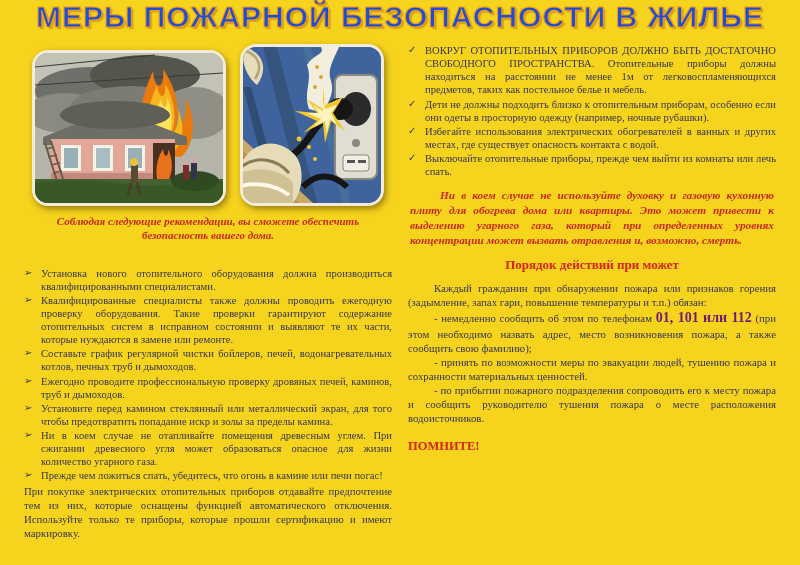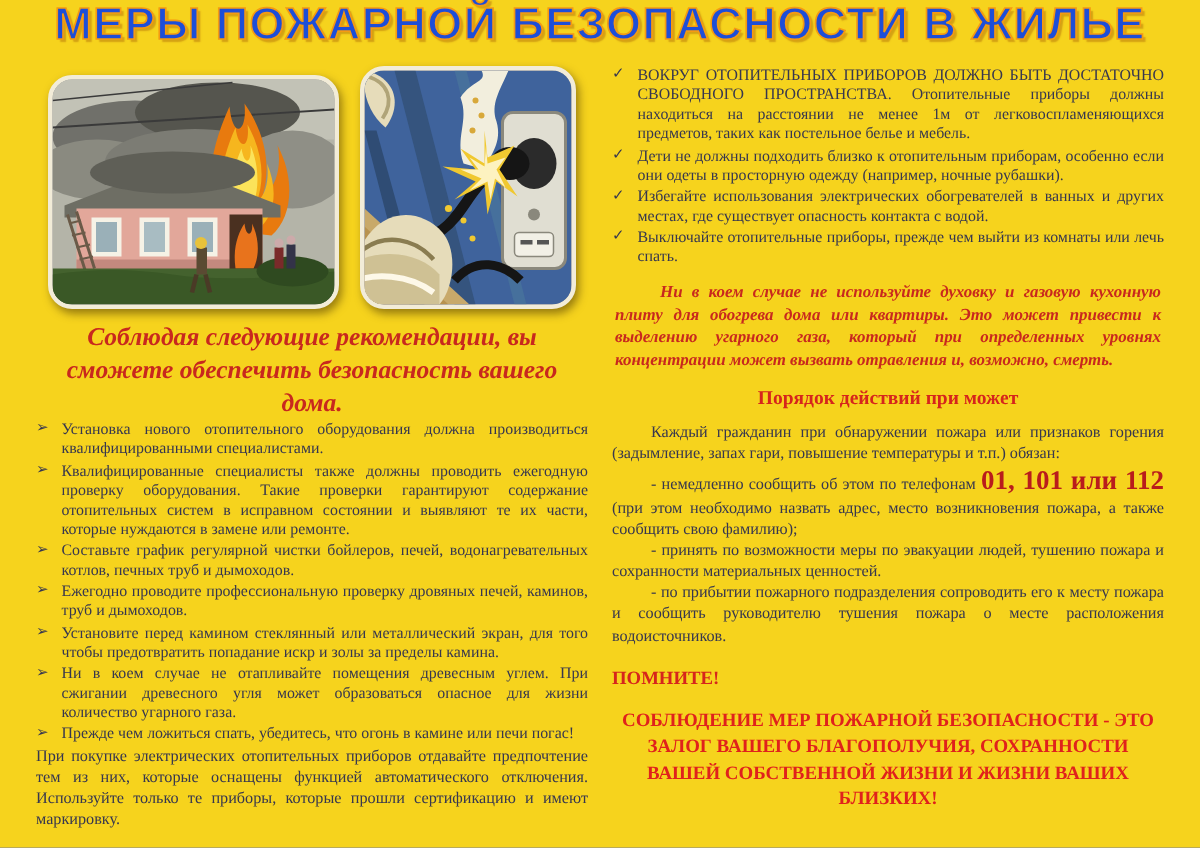--- a/index.html
+++ b/index.html
@@ -49,23 +49,23 @@
     background: #999;
     line-height: 0;
   }
   .pic svg { display: block; }
   
   .intro {
     text-align: center;
     color: #c8281e;
     font-weight: bold;
     font-style: italic;
-    font-size: 17px;
+    font-size: 11px;
     line-height: 1.3;
-    margin: 8px 6px 0 6px;
+    margin: 8px 6px 24px 6px;
   }
   ul.blist { list-style: none; }
   ul.blist li {
     position: relative;
     padding-left: 17px;
     font-size: 10.6px;
     line-height: 1.24;
     text-align: justify;
     margin-bottom: 1px;
   }
@@ -109,23 +109,23 @@
     font-weight: bold;
     font-size: 13px;
   }
   .para {
     font-size: 10.8px;
     line-height: 1.3;
     text-align: justify;
     text-indent: 26px;
   }
   .phones {
-    color: #b91c1c;
-    font-weight: bold;
-    font-size: 18px;
+    color: #701a75;
+    font-weight: bold;
+    font-size: 14px;
   }
   .remember {
     margin: 14px 0 12px 0;
     color: #d6251c;
     font-weight: bold;
     font-size: 12.5px;
   }
   .final {
     text-align: center;
     color: #e0211c;
@@ -274,17 +274,16 @@
 
       <div class="fire-title">Порядок действий при может</div>
 
       <p class="para">Каждый гражданин при обнаружении пожара или признаков горения (задымление, запах гари, повышение температуры и т.п.) обязан:</p>
       <p class="para"><span>- немедленно сообщить об этом по телефонам </span><span class="phones">01, 101 или 112</span><span> (при этом необходимо назвать адрес, место возникновения пожара, а также сообщить свою фамилию);</span></p>
       <p class="para">- принять по возможности меры по эвакуации людей, тушению пожара и сохранности материальных ценностей.</p>
       <p class="para">- по прибытии пожарного подразделения сопроводить его к месту пожара и сообщить руководителю тушения пожара о месте расположения водоисточников.</p>
 
       <div class="remember">ПОМНИТЕ!</div>
 
-      <p class="final">СОБЛЮДЕНИЕ МЕР ПОЖАРНОЙ БЕЗОПАСНОСТИ - ЭТО ЗАЛОГ ВАШЕГО БЛАГОПОЛУЧИЯ, СОХРАННОСТИ ВАШЕЙ СОБСТВЕННОЙ ЖИЗНИ И ЖИЗНИ ВАШИХ БЛИЗКИХ!</p>
     </div>
 
   </div>
 </div>
 
 </body></html>

